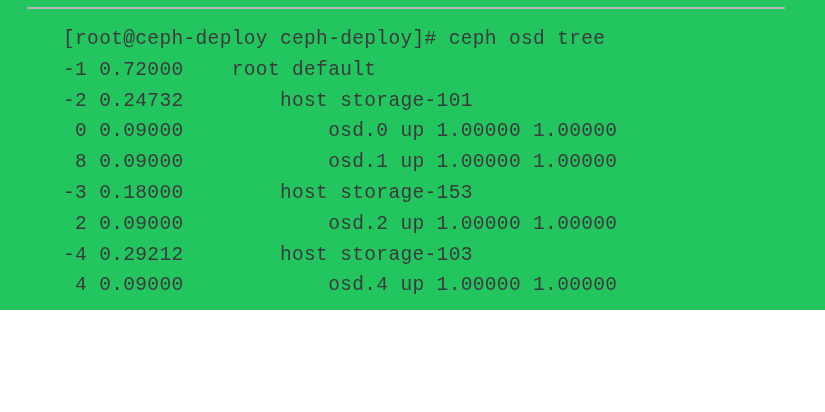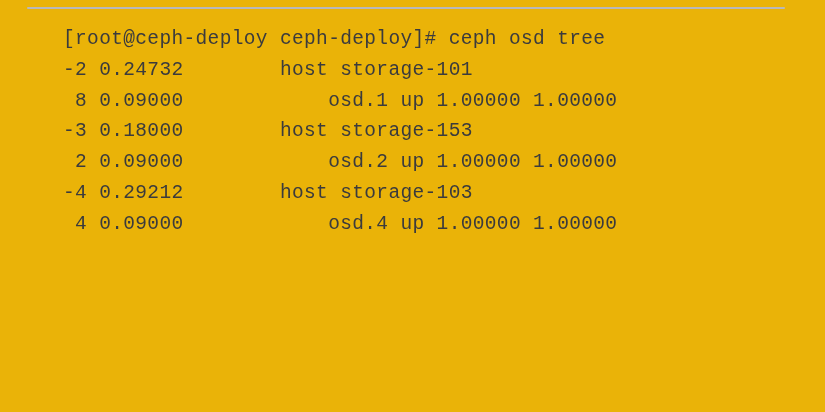--- a/index.html
+++ b/index.html
@@ -11,22 +11,22 @@
   body {
     width: 825px;
     height: 412px;
     overflow: hidden;
     font-family: "Liberation Mono", "DejaVu Sans Mono", monospace;
   }
 
   #page {
     position: relative;
     width: 825px;
-    height: 412px;
-    background: #eab308;
+    height: 310px;
+    background: #22c55e;
   }
 
   
   .top-divider {
     position: absolute;
     left: 27px;
     top: 7px;
     width: 758px;
     height: 2px;
     background: #b8b8bb;
@@ -58,21 +58,23 @@
 </style>
 </head>
 <body>
 
 <div id="page">
 
   <div class="top-divider"></div>
 
   <div class="terminal-block">
     <span class="term-line prompt">[root@ceph-deploy ceph-deploy]# ceph osd tree</span>
+    <span class="term-line">-1 0.72000    root default</span>
     <span class="term-line">-2 0.24732        host storage-101</span>
+    <span class="term-line"> 0 0.09000            osd.0 up 1.00000 1.00000</span>
     <span class="term-line"> 8 0.09000            osd.1 up 1.00000 1.00000</span>
     <span class="term-line">-3 0.18000        host storage-153</span>
     <span class="term-line"> 2 0.09000            osd.2 up 1.00000 1.00000</span>
     <span class="term-line">-4 0.29212        host storage-103</span>
     <span class="term-line"> 4 0.09000            osd.4 up 1.00000 1.00000</span>
   </div>
 
 </div>
 
 </body></html>

